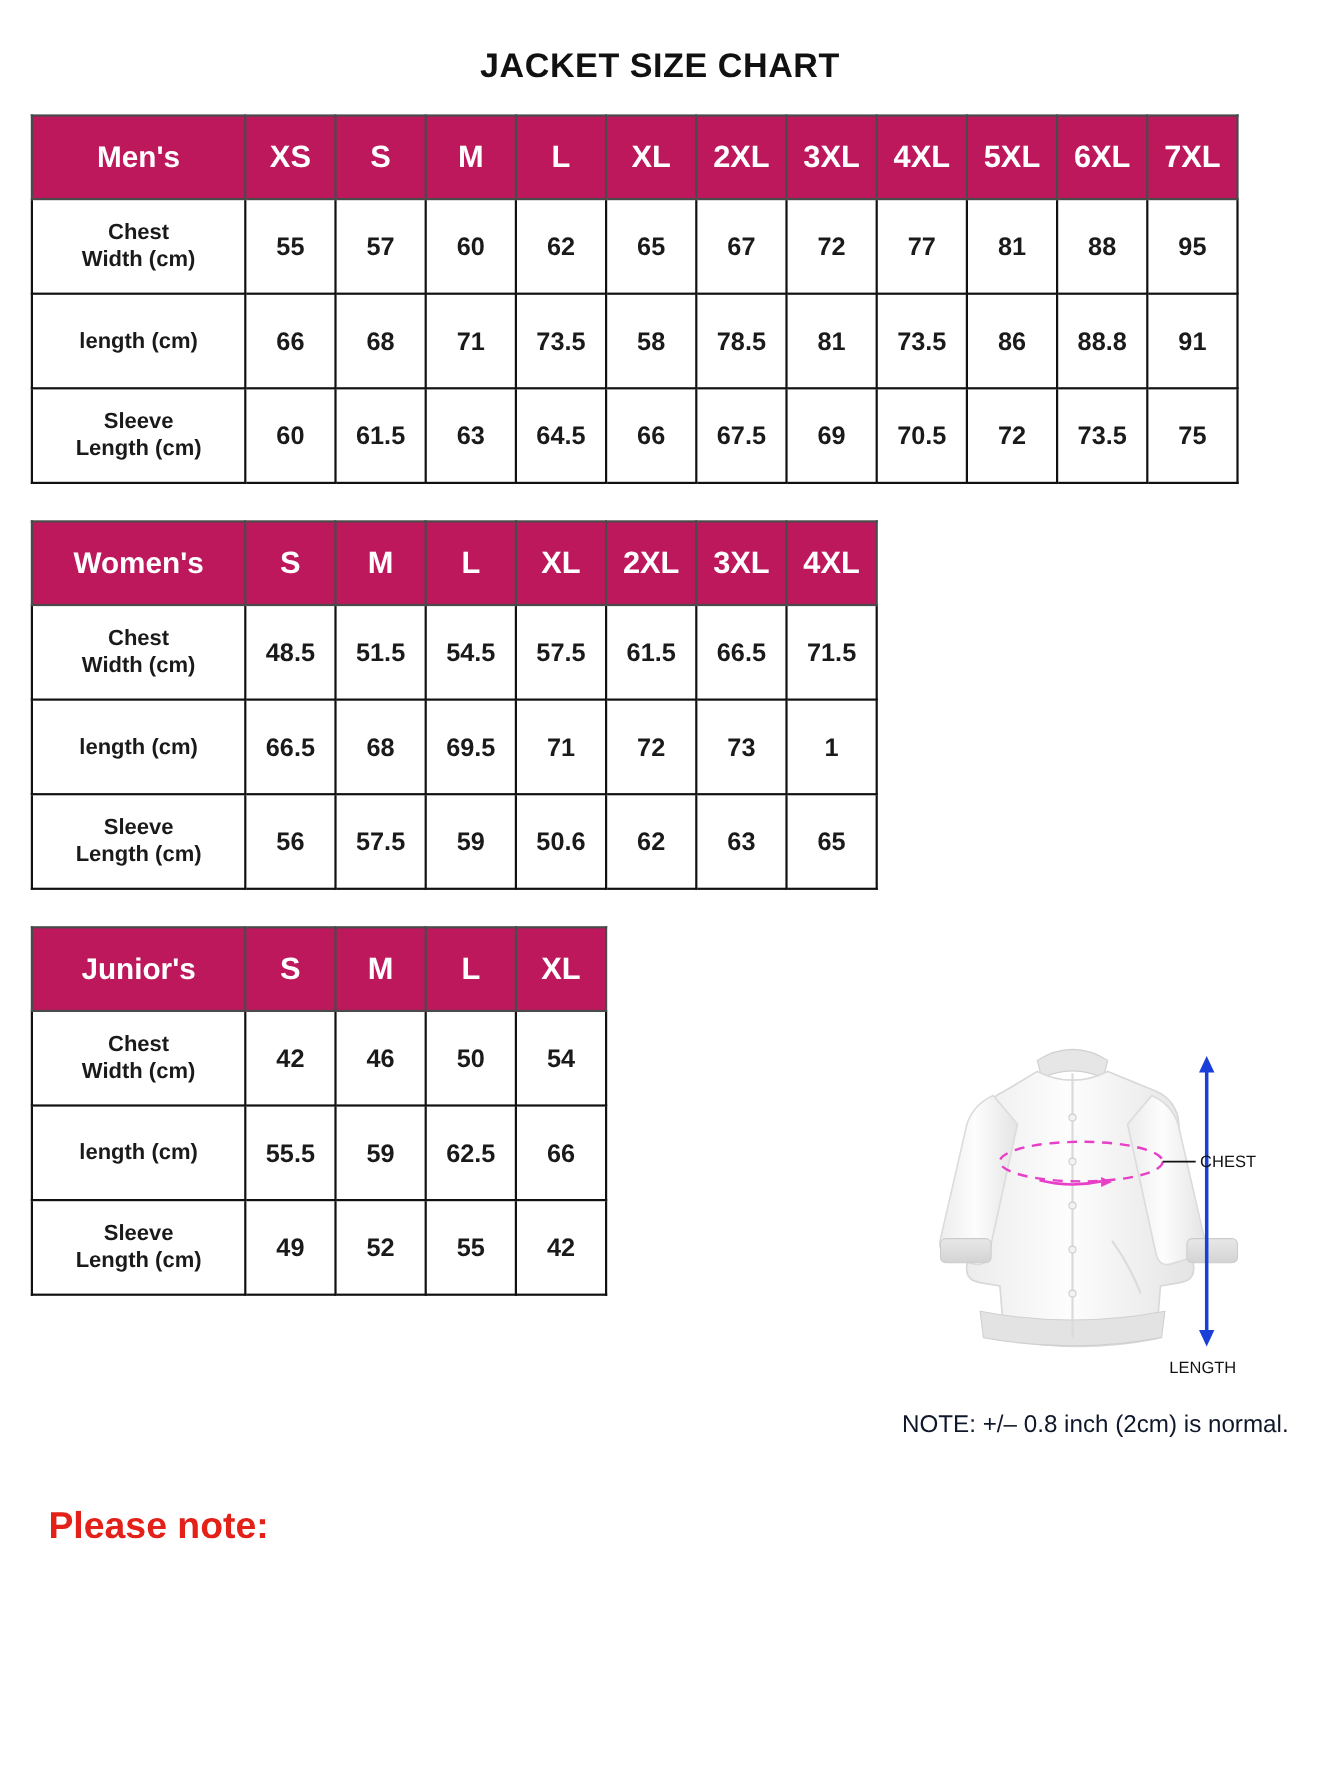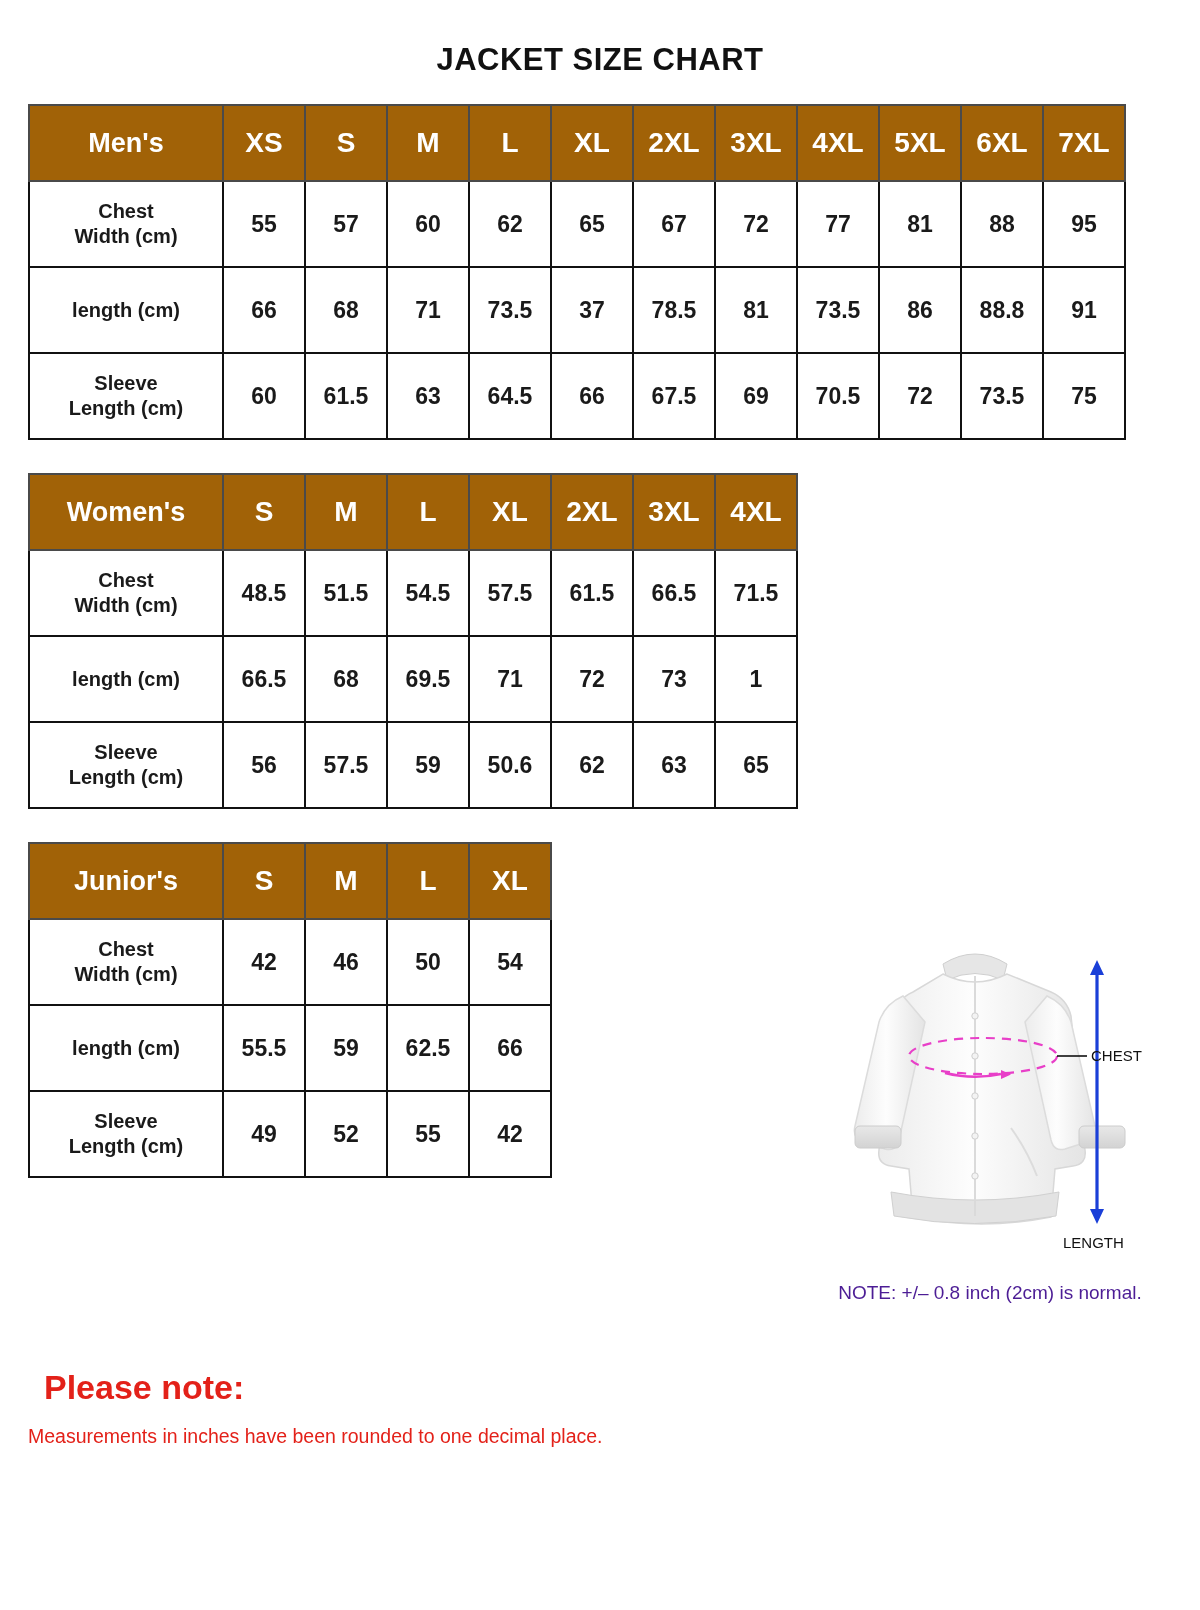--- a/index.html
+++ b/index.html
@@ -38,21 +38,21 @@
   }
   table.size-table td, table.size-table th {
     border: 2px solid #111;
     text-align: center;
     vertical-align: middle;
     font-weight: bold;
     color: #1a1a1a;
     background: #fff;
   }
   table.size-table thead th {
-    background: #a16207;
+    background: #be185d;
     color: #ffffff;
     border: 2px solid #4a4a4a;
     height: 72px;
     font-size: 28px;
   }
   table.size-table thead th.rowhead {
     font-size: 27px;
   }
   table.size-table tbody th.rowlabel {
     font-size: 20px;
@@ -83,22 +83,22 @@
     width: 340px;
     text-align: center;
   }
   .jacket-art {
     position: relative;
     width: 330px;
     height: 340px;
     margin: 0 auto;
   }
   .note-text {
-    font-size: 19px;
-    color: #4c1d95;
+    font-size: 22px;
+    color: #0f172a;
     margin-top: 12px;
     font-family: "Liberation Sans", sans-serif;
     white-space: nowrap;
   }
   .please-note {
     position: absolute;
     left: 28px;
     top: 1368px;
     width: 1000px;
   }
@@ -171,21 +171,21 @@
         <td>95</td>
       </tr>
       <tr>
         <th class="rowlabel">
           <div>length (cm)</div>
         </th>
         <td>66</td>
         <td>68</td>
         <td>71</td>
         <td>73.5</td>
-        <td>37</td>
+        <td>58</td>
         <td>78.5</td>
         <td>81</td>
         <td>73.5</td>
         <td>86</td>
         <td>88.8</td>
         <td>91</td>
       </tr>
       <tr>
         <th class="rowlabel">
           <div>Sleeve</div>
@@ -369,16 +369,15 @@
         <line x1="232" y1="126" x2="262" y2="126" stroke="#111" stroke-width="1.6"></line>
         <text x="266" y="131" font-family="Liberation Sans, sans-serif" font-size="15" fill="#111">CHEST</text>
         <text x="238" y="318" font-family="Liberation Sans, sans-serif" font-size="15" fill="#111">LENGTH</text>
       </svg>
     </div>
     <div class="note-text">NOTE:  +/– 0.8 inch (2cm) is normal.</div>
   </div>
 
   <div class="please-note">
     <h2>Please note:</h2>
-    <p>Measurements in inches have been rounded to one decimal place.</p>
   </div>
 
 </div>
 
 </body></html>

